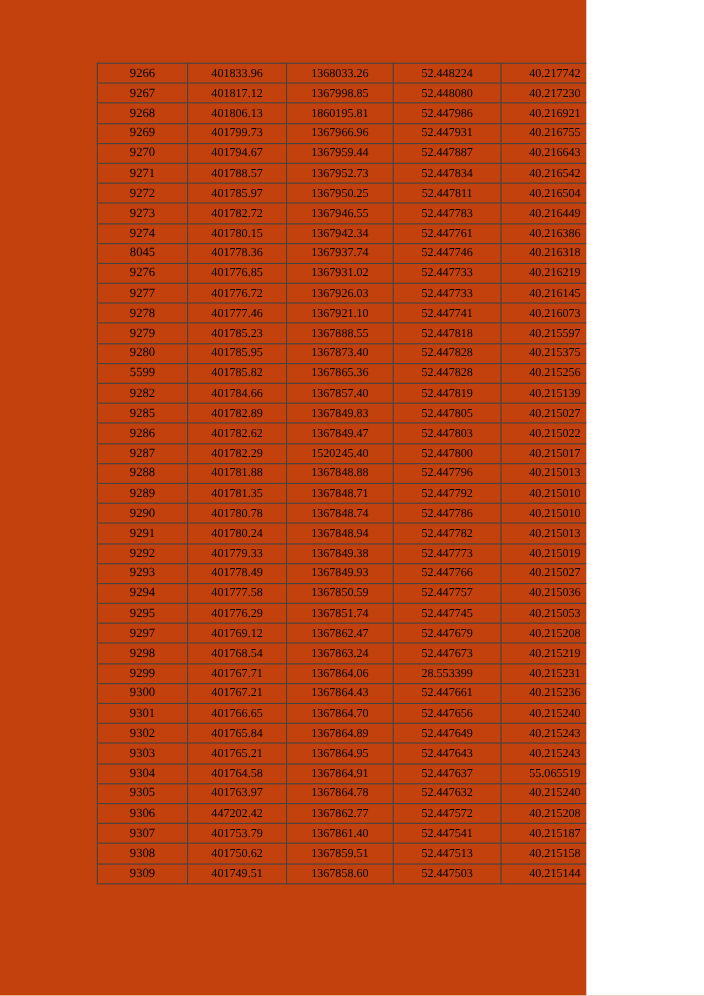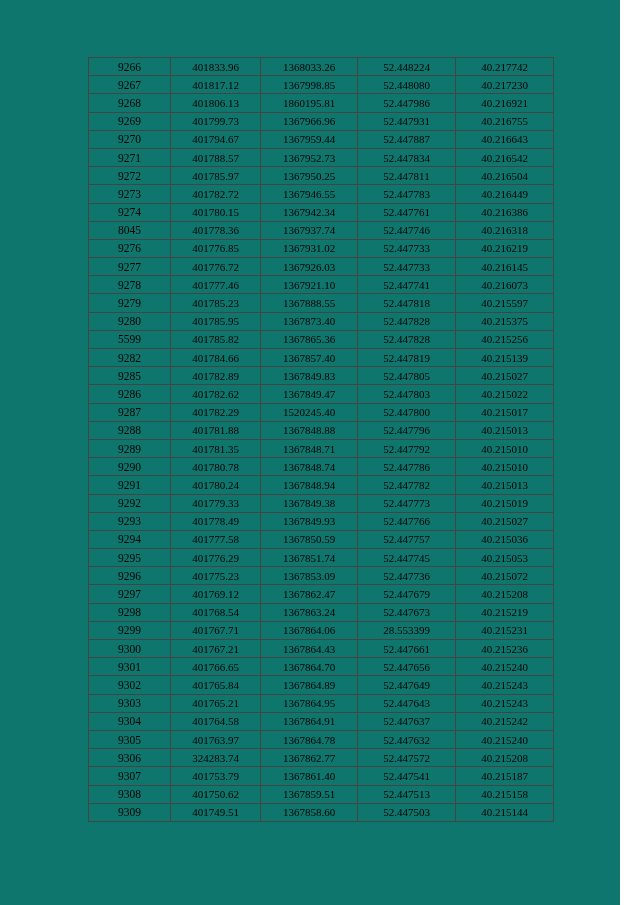--- a/index.html
+++ b/index.html
@@ -2,23 +2,23 @@
 <html><head>
 <meta charset="utf-8">
 <style>
   html, body {
     margin: 0;
     padding: 0;
     background: #ffffff;
   }
   .page {
     position: relative;
-    width: 620px;
+    width: 533px;
     height: 905px;
-    background: #0f766e;
+    background: #c2410c;
     overflow: hidden;
     font-family: "Liberation Serif", "DejaVu Serif", serif;
   }
   table.data-table {
     position: absolute;
     left: 88px;
     top: 57px;
     width: 465px;
     border-collapse: collapse;
     table-layout: fixed;
@@ -241,27 +241,20 @@
           <td>40.215036</td>
         </tr>
         <tr>
           <td class="cell-id">9295</td>
           <td>401776.29</td>
           <td>1367851.74</td>
           <td>52.447745</td>
           <td>40.215053</td>
         </tr>
         <tr>
-          <td class="cell-id">9296</td>
-          <td>401775.23</td>
-          <td>1367853.09</td>
-          <td>52.447736</td>
-          <td>40.215072</td>
-        </tr>
-        <tr>
           <td class="cell-id">9297</td>
           <td>401769.12</td>
           <td>1367862.47</td>
           <td>52.447679</td>
           <td>40.215208</td>
         </tr>
         <tr>
           <td class="cell-id">9298</td>
           <td>401768.54</td>
           <td>1367863.24</td>
@@ -301,32 +294,32 @@
           <td>401765.21</td>
           <td>1367864.95</td>
           <td>52.447643</td>
           <td>40.215243</td>
         </tr>
         <tr>
           <td class="cell-id">9304</td>
           <td>401764.58</td>
           <td>1367864.91</td>
           <td>52.447637</td>
-          <td>40.215242</td>
+          <td>55.065519</td>
         </tr>
         <tr>
           <td class="cell-id">9305</td>
           <td>401763.97</td>
           <td>1367864.78</td>
           <td>52.447632</td>
           <td>40.215240</td>
         </tr>
         <tr>
           <td class="cell-id">9306</td>
-          <td>324283.74</td>
+          <td>447202.42</td>
           <td>1367862.77</td>
           <td>52.447572</td>
           <td>40.215208</td>
         </tr>
         <tr>
           <td class="cell-id">9307</td>
           <td>401753.79</td>
           <td>1367861.40</td>
           <td>52.447541</td>
           <td>40.215187</td>

